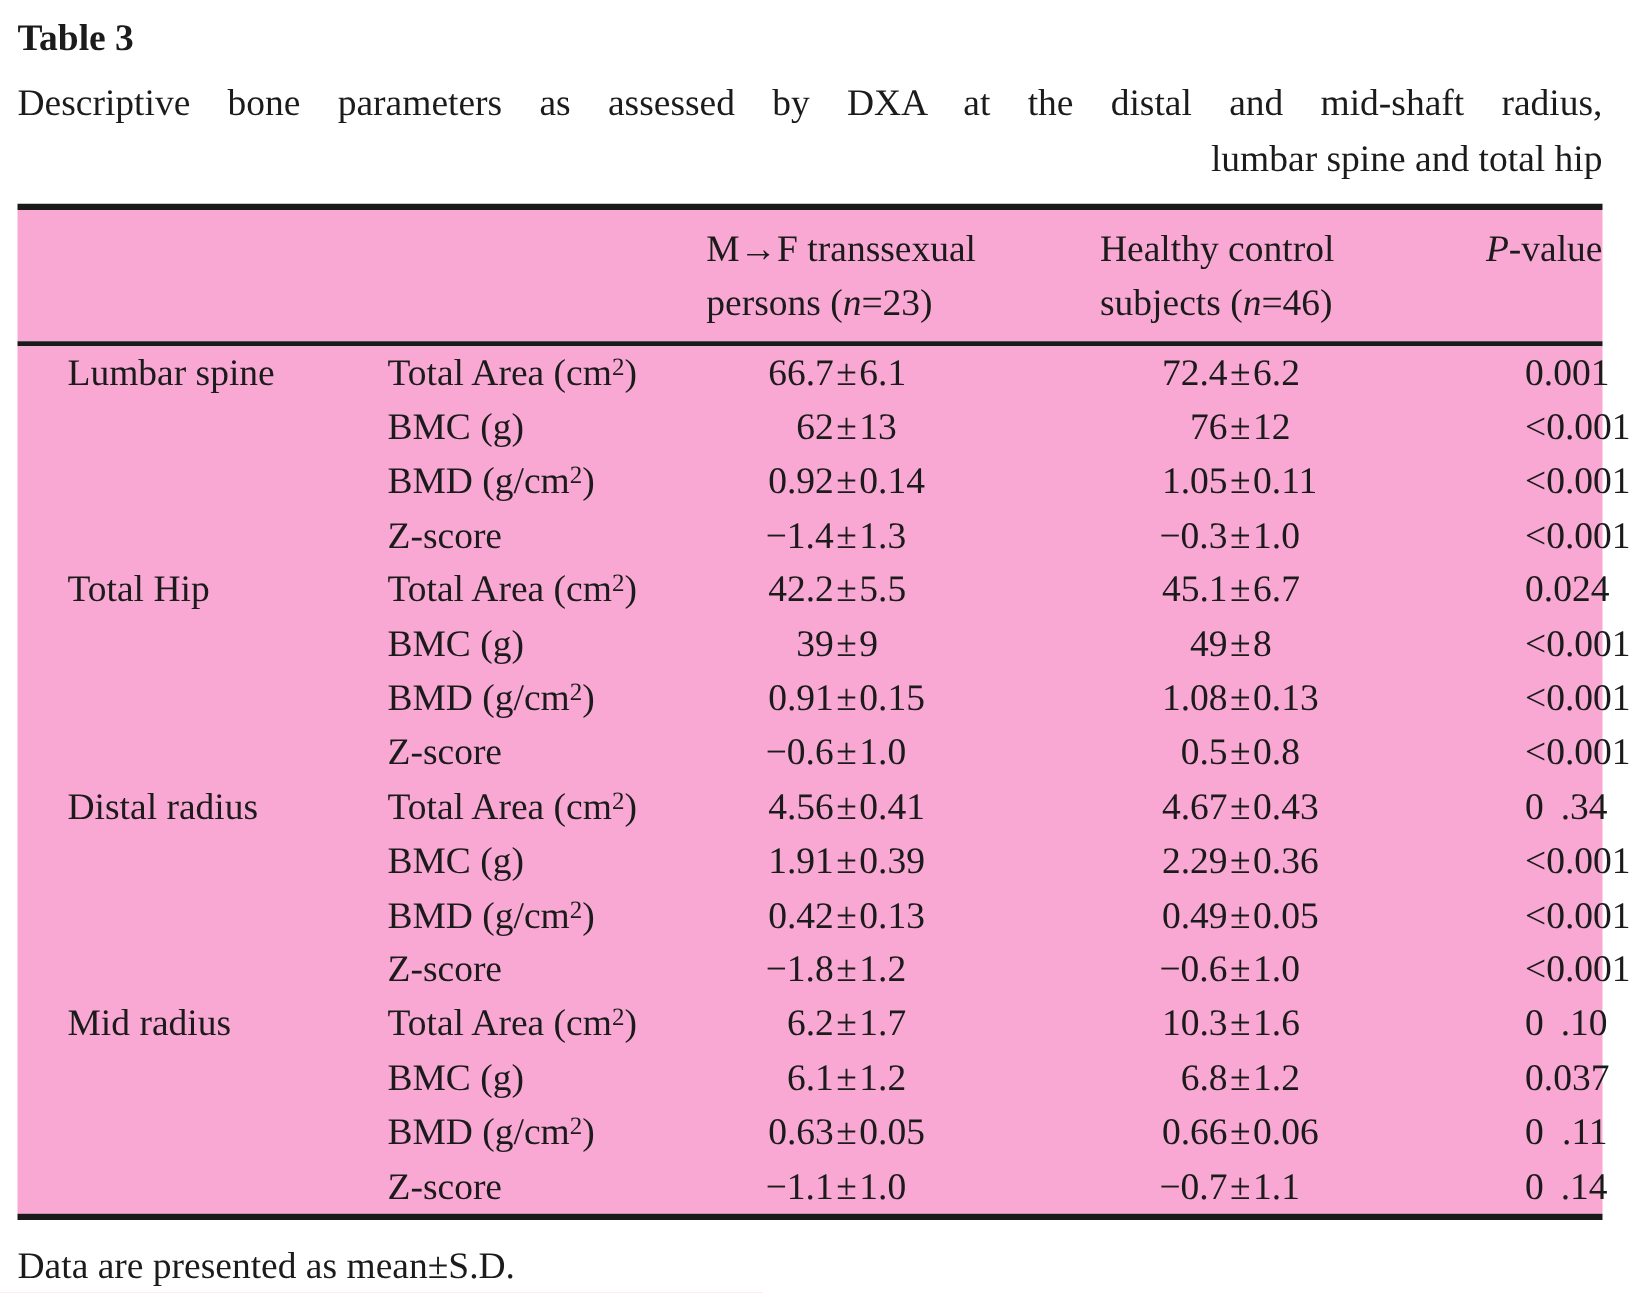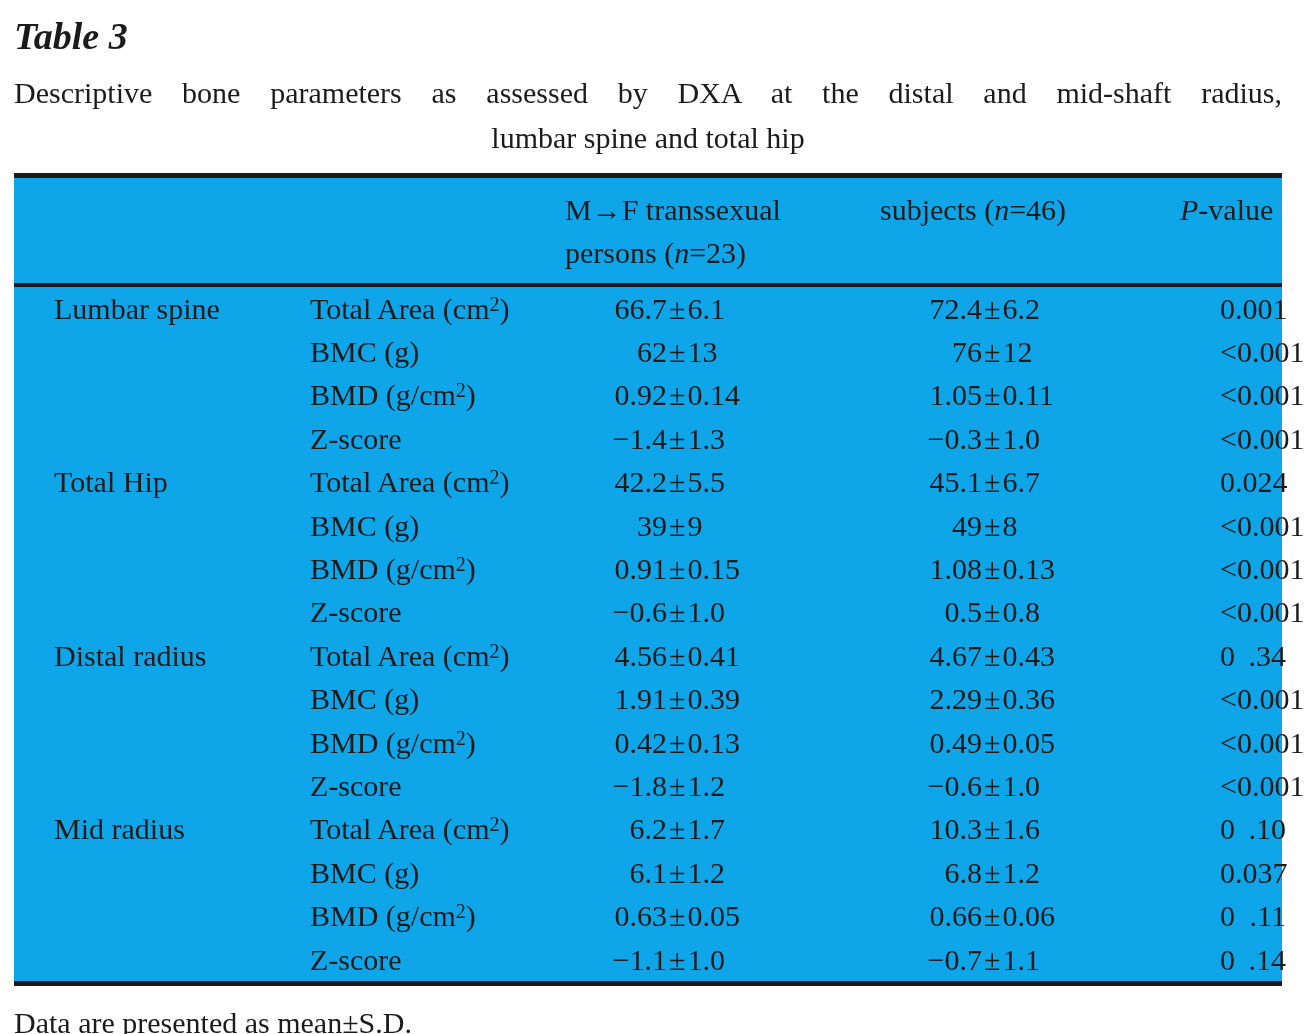--- a/index.html
+++ b/index.html
@@ -2,33 +2,33 @@
 <html><head>
 <meta charset="utf-8">
 <style>
   html,body{margin:0;padding:0;background:#ffffff;}
   body{
     width:1304px;height:1034px;overflow:hidden;
     font-family:"Liberation Serif","DejaVu Serif",serif;
     color:#1b1b1b;
   }
   .page{padding:10px 22px 0 14px;}
-  .title{font-size:38px;font-weight:700;margin:4px 0 8px 0;font-style:italic;}
+  .title{font-size:30px;font-weight:700;margin:4px 0 8px 0;}
   .caption{font-size:30px;line-height:45px;margin:12px 0 13px 0;width:1268px;}
   .cap-line1{text-align:justify;text-align-last:justify;}
-  .cap-line2{text-align:center;}
+  .cap-line2{text-align:right;}
   .dxa-table{width:1268px;}
   .rule{background:#1a1a1a;width:1268px;}
   .rule-top{height:5px;}
   .rule-mid{height:4px;}
   .rule-bottom{height:5px;}
-  .band{background:#0ea5e9;}
+  .band{background:#f9a8d4;}
   .grid{display:grid;grid-template-columns:256px 295px 315px 300px 1fr;padding-left:40px;}
   .thead{padding:10px 0 9px 0;font-size:30px;line-height:43px;}
-  .thead .c-p{text-align:left;}
+  .thead .c-p{text-align:right;}
   .tbody{font-size:30px;}
   .trow{height:43.4px;align-items:center;}
   .cell{white-space:nowrap;}
   sup{font-size:20px;line-height:0;vertical-align:8px;}
   .it{font-style:italic;}
   .vcell{display:flex;align-items:flex-end;}
   .mean{display:inline-block;width:62px;text-align:right;}
   .pm{padding:0 2px;}
   .sd{text-align:left;}
   .pcell{display:flex;align-items:baseline;}
@@ -52,20 +52,21 @@
     <div class="rule rule-top"></div>
 
     <div class="thead band grid">
       <div class="cell c-site"></div>
       <div class="cell c-param"></div>
       <div class="cell c-g1">
         <div><span>M→F transsexual</span></div>
         <div><span>persons (</span><span class="it">n</span><span>=23)</span></div>
       </div>
       <div class="cell c-g2">
+        <div><span>Healthy control</span></div>
         <div><span>subjects (</span><span class="it">n</span><span>=46)</span></div>
       </div>
       <div class="cell c-p"><span class="it">P</span><span>-value</span></div>
     </div>
 
     <div class="rule rule-mid"></div>
 
     <div class="tbody band" id="tbody">
         <div class="trow grid">
           <div class="cell c-site">Lumbar spine</div>

